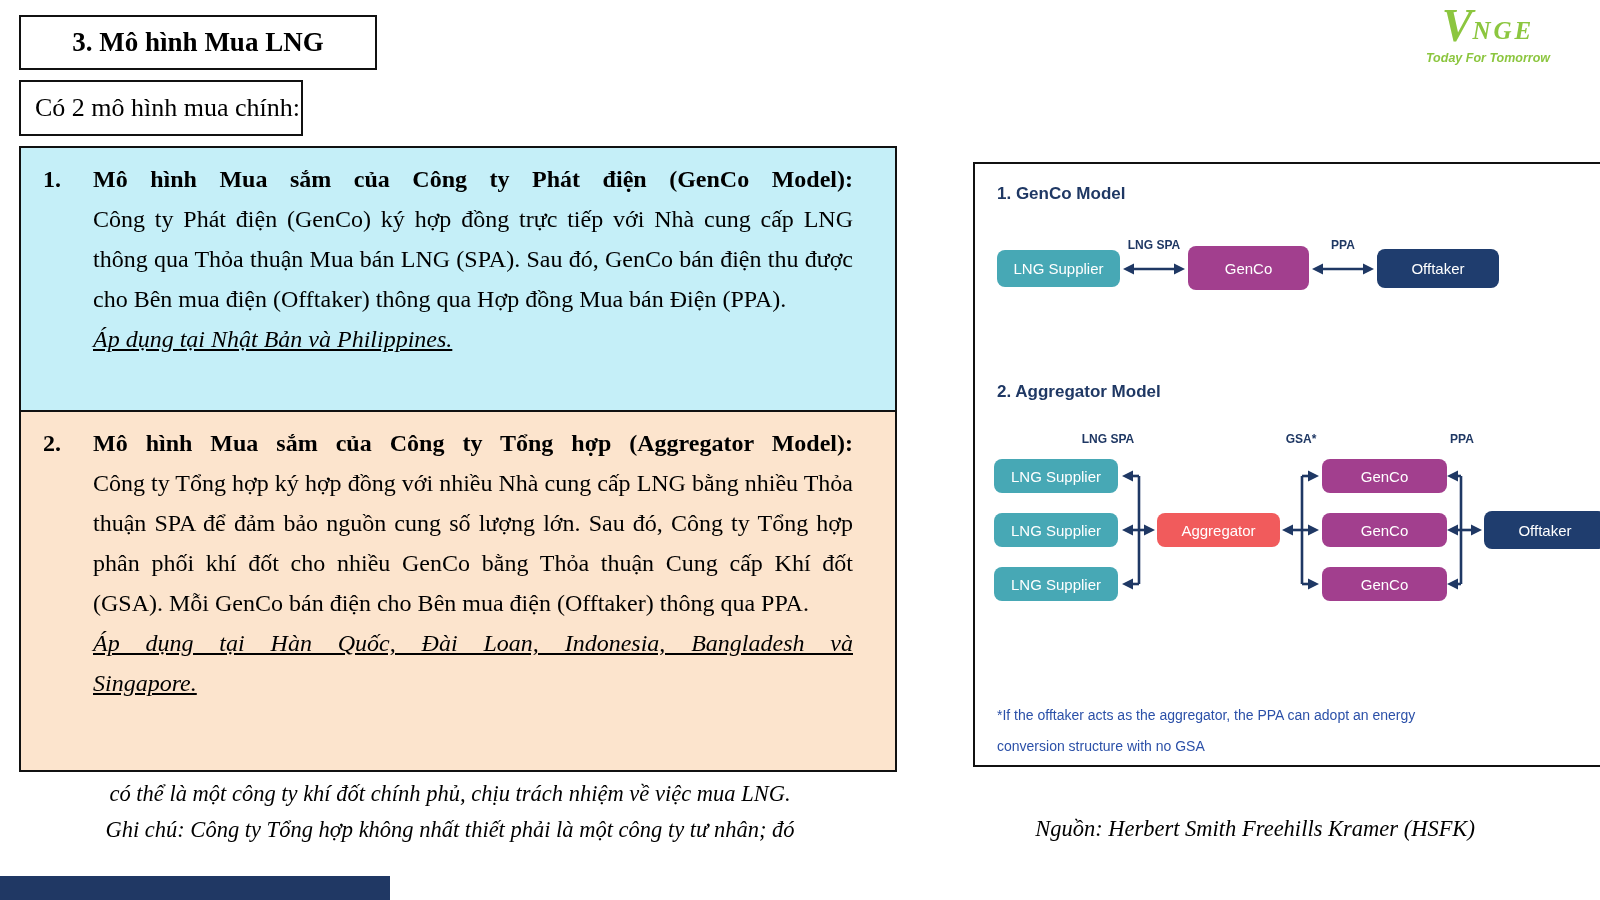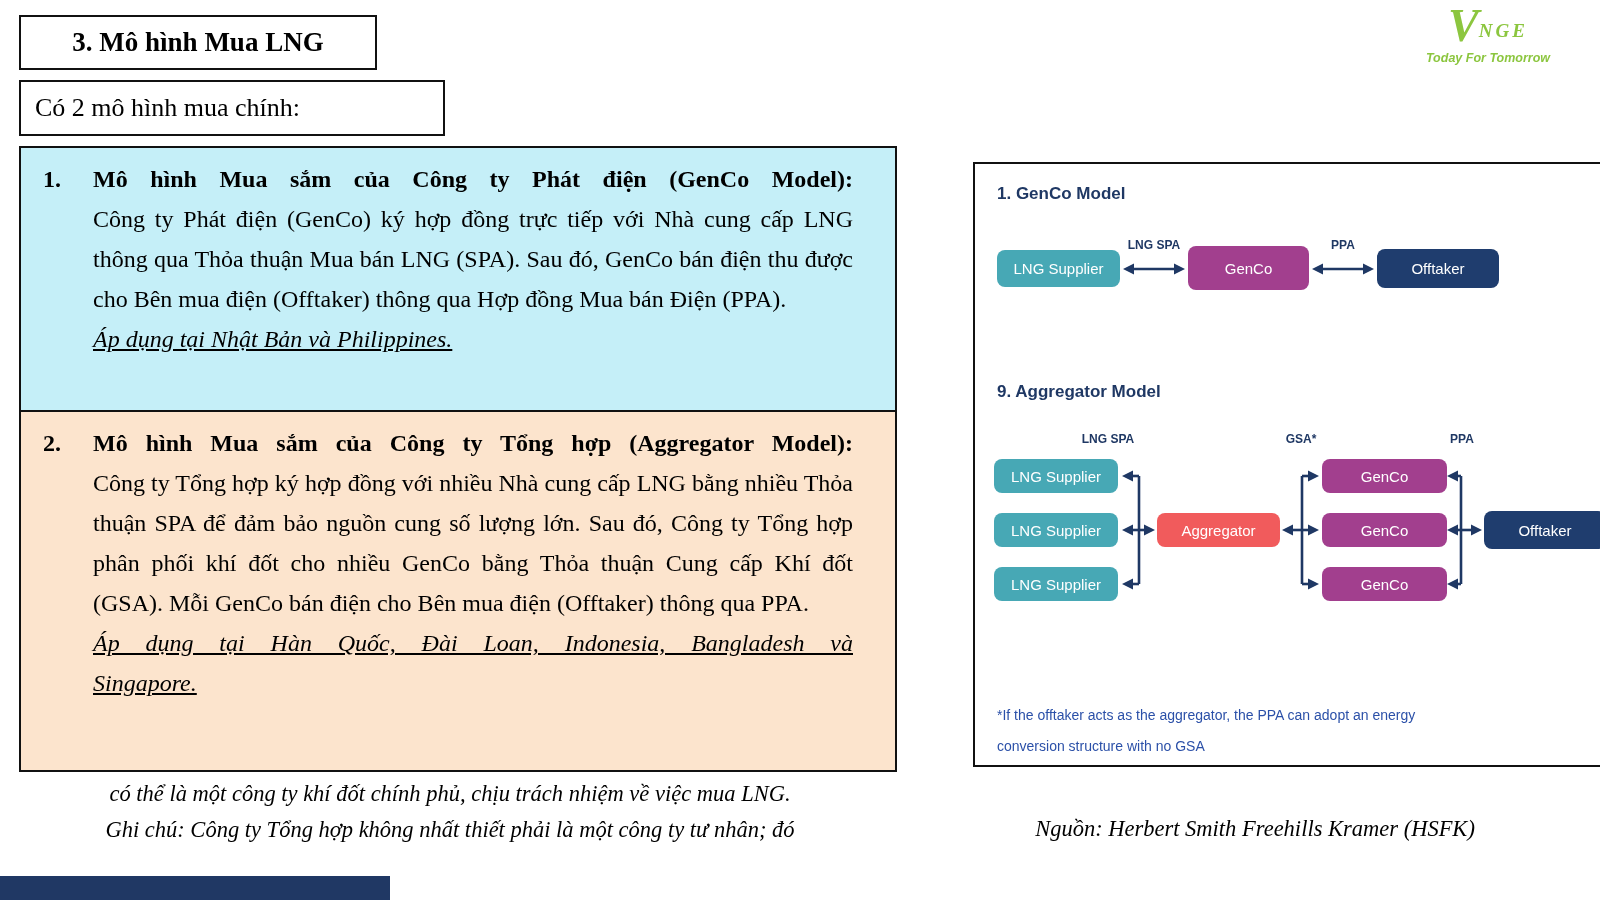--- a/index.html
+++ b/index.html
@@ -3,21 +3,21 @@
 <meta charset="utf-8">
 <style>
   html,body{margin:0;padding:0;}
   .page{position:relative;width:1600px;height:900px;background:#ffffff;overflow:hidden;
         font-family:"Liberation Serif","DejaVu Serif",serif;color:#000;padding-left:11px;}
 
   
   .frame{position:absolute;border:2px solid #111;background:#fff;box-sizing:border-box;}
   .title-box{left:19px;top:15px;width:358px;height:55px;}
   .title-box .t{font-size:27px;font-weight:bold;text-align:center;line-height:51px;}
-  .subtitle-box{left:19px;top:80px;width:426px;height:56px;}
+  .subtitle-box{left:19px;top:80px;width:284px;height:56px;}
   .subtitle-box .t{font-size:26px;padding-left:14px;line-height:52px;}
 
   .item-box{left:19px;box-sizing:border-box;border:2px solid #111;position:absolute;width:878px;}
   .item-1{top:146px;height:266px;background:#c5eff8;}
   .item-2{top:412px;height:360px;background:#fce4cd;border-top:none;}
   .item{display:flex;padding-top:11px;}
   .item-num{width:72px;padding-left:22px;box-sizing:border-box;font-weight:bold;font-size:24px;line-height:40px;}
   .item-text{width:760px;font-size:24px;line-height:40px;}
   .item-head{font-weight:bold;text-align:justify;text-align-last:justify;}
   .item-body{text-align:justify;}
@@ -27,21 +27,21 @@
   .note{position:absolute;left:30px;top:776px;width:840px;text-align:center;
         font-style:italic;font-size:22.5px;line-height:36px;}
 
   .bottom-bar{position:absolute;left:0;top:876px;width:390px;height:24px;background:#203864;}
 
   
   .logo{position:absolute;left:1418px;top:4px;width:140px;text-align:center;color:#8cc63f;}
   .logo-line{display:flex;align-items:flex-end;justify-content:center;}
   .logo-v{font-size:46px;line-height:44px;font-style:italic;font-weight:bold;
           font-family:"Liberation Serif",serif;}
-  .logo-rest{font-size:19px;line-height:34px;font-style:italic;font-weight:bold;
+  .logo-rest{font-size:25px;line-height:34px;font-style:italic;font-weight:bold;
           letter-spacing:3px;font-family:"Liberation Serif",serif;}
   .logo-tag{font-family:"Liberation Sans","DejaVu Sans",sans-serif;
           font-size:12.5px;font-weight:bold;font-style:italic;margin-top:3px;}
 
   
   .panel{position:absolute;left:926px;top:162px;width:658px;height:601px;
          border:2px solid #111;box-sizing:content-box;background:#fff;
          font-family:"Liberation Sans","DejaVu Sans",sans-serif;margin-left:47px;}
   .panel *{box-sizing:border-box;}
   .model-title{position:absolute;font-size:17px;font-weight:bold;color:#1f3864;}
@@ -112,21 +112,21 @@
 
   <div class="panel">
 
     <div class="model-title mt1">1. GenCo Model</div>
     <div class="dlabel" style="left:139px;top:74px;">LNG SPA</div>
     <div class="dlabel" style="left:328px;top:74px;">PPA</div>
     <div class="dbox teal" style="left:22px;top:86px;width:123px;height:37px;">LNG Supplier</div>
     <div class="dbox magenta" style="left:213px;top:82px;width:121px;height:44px;">GenCo</div>
     <div class="dbox navy" style="left:402px;top:85px;width:122px;height:39px;">Offtaker</div>
 
-    <div class="model-title mt2">9. Aggregator Model</div>
+    <div class="model-title mt2">2. Aggregator Model</div>
     <div class="dlabel" style="left:93px;top:268px;">LNG SPA</div>
     <div class="dlabel" style="left:286px;top:268px;">GSA*</div>
     <div class="dlabel" style="left:447px;top:268px;">PPA</div>
 
     <div class="dbox teal" style="left:19px;top:295px;width:124px;height:34px;">LNG Supplier</div>
     <div class="dbox teal" style="left:19px;top:349px;width:124px;height:34px;">LNG Supplier</div>
     <div class="dbox teal" style="left:19px;top:403px;width:124px;height:34px;">LNG Supplier</div>
 
     <div class="dbox coral" style="left:182px;top:349px;width:123px;height:34px;">Aggregator</div>
 

